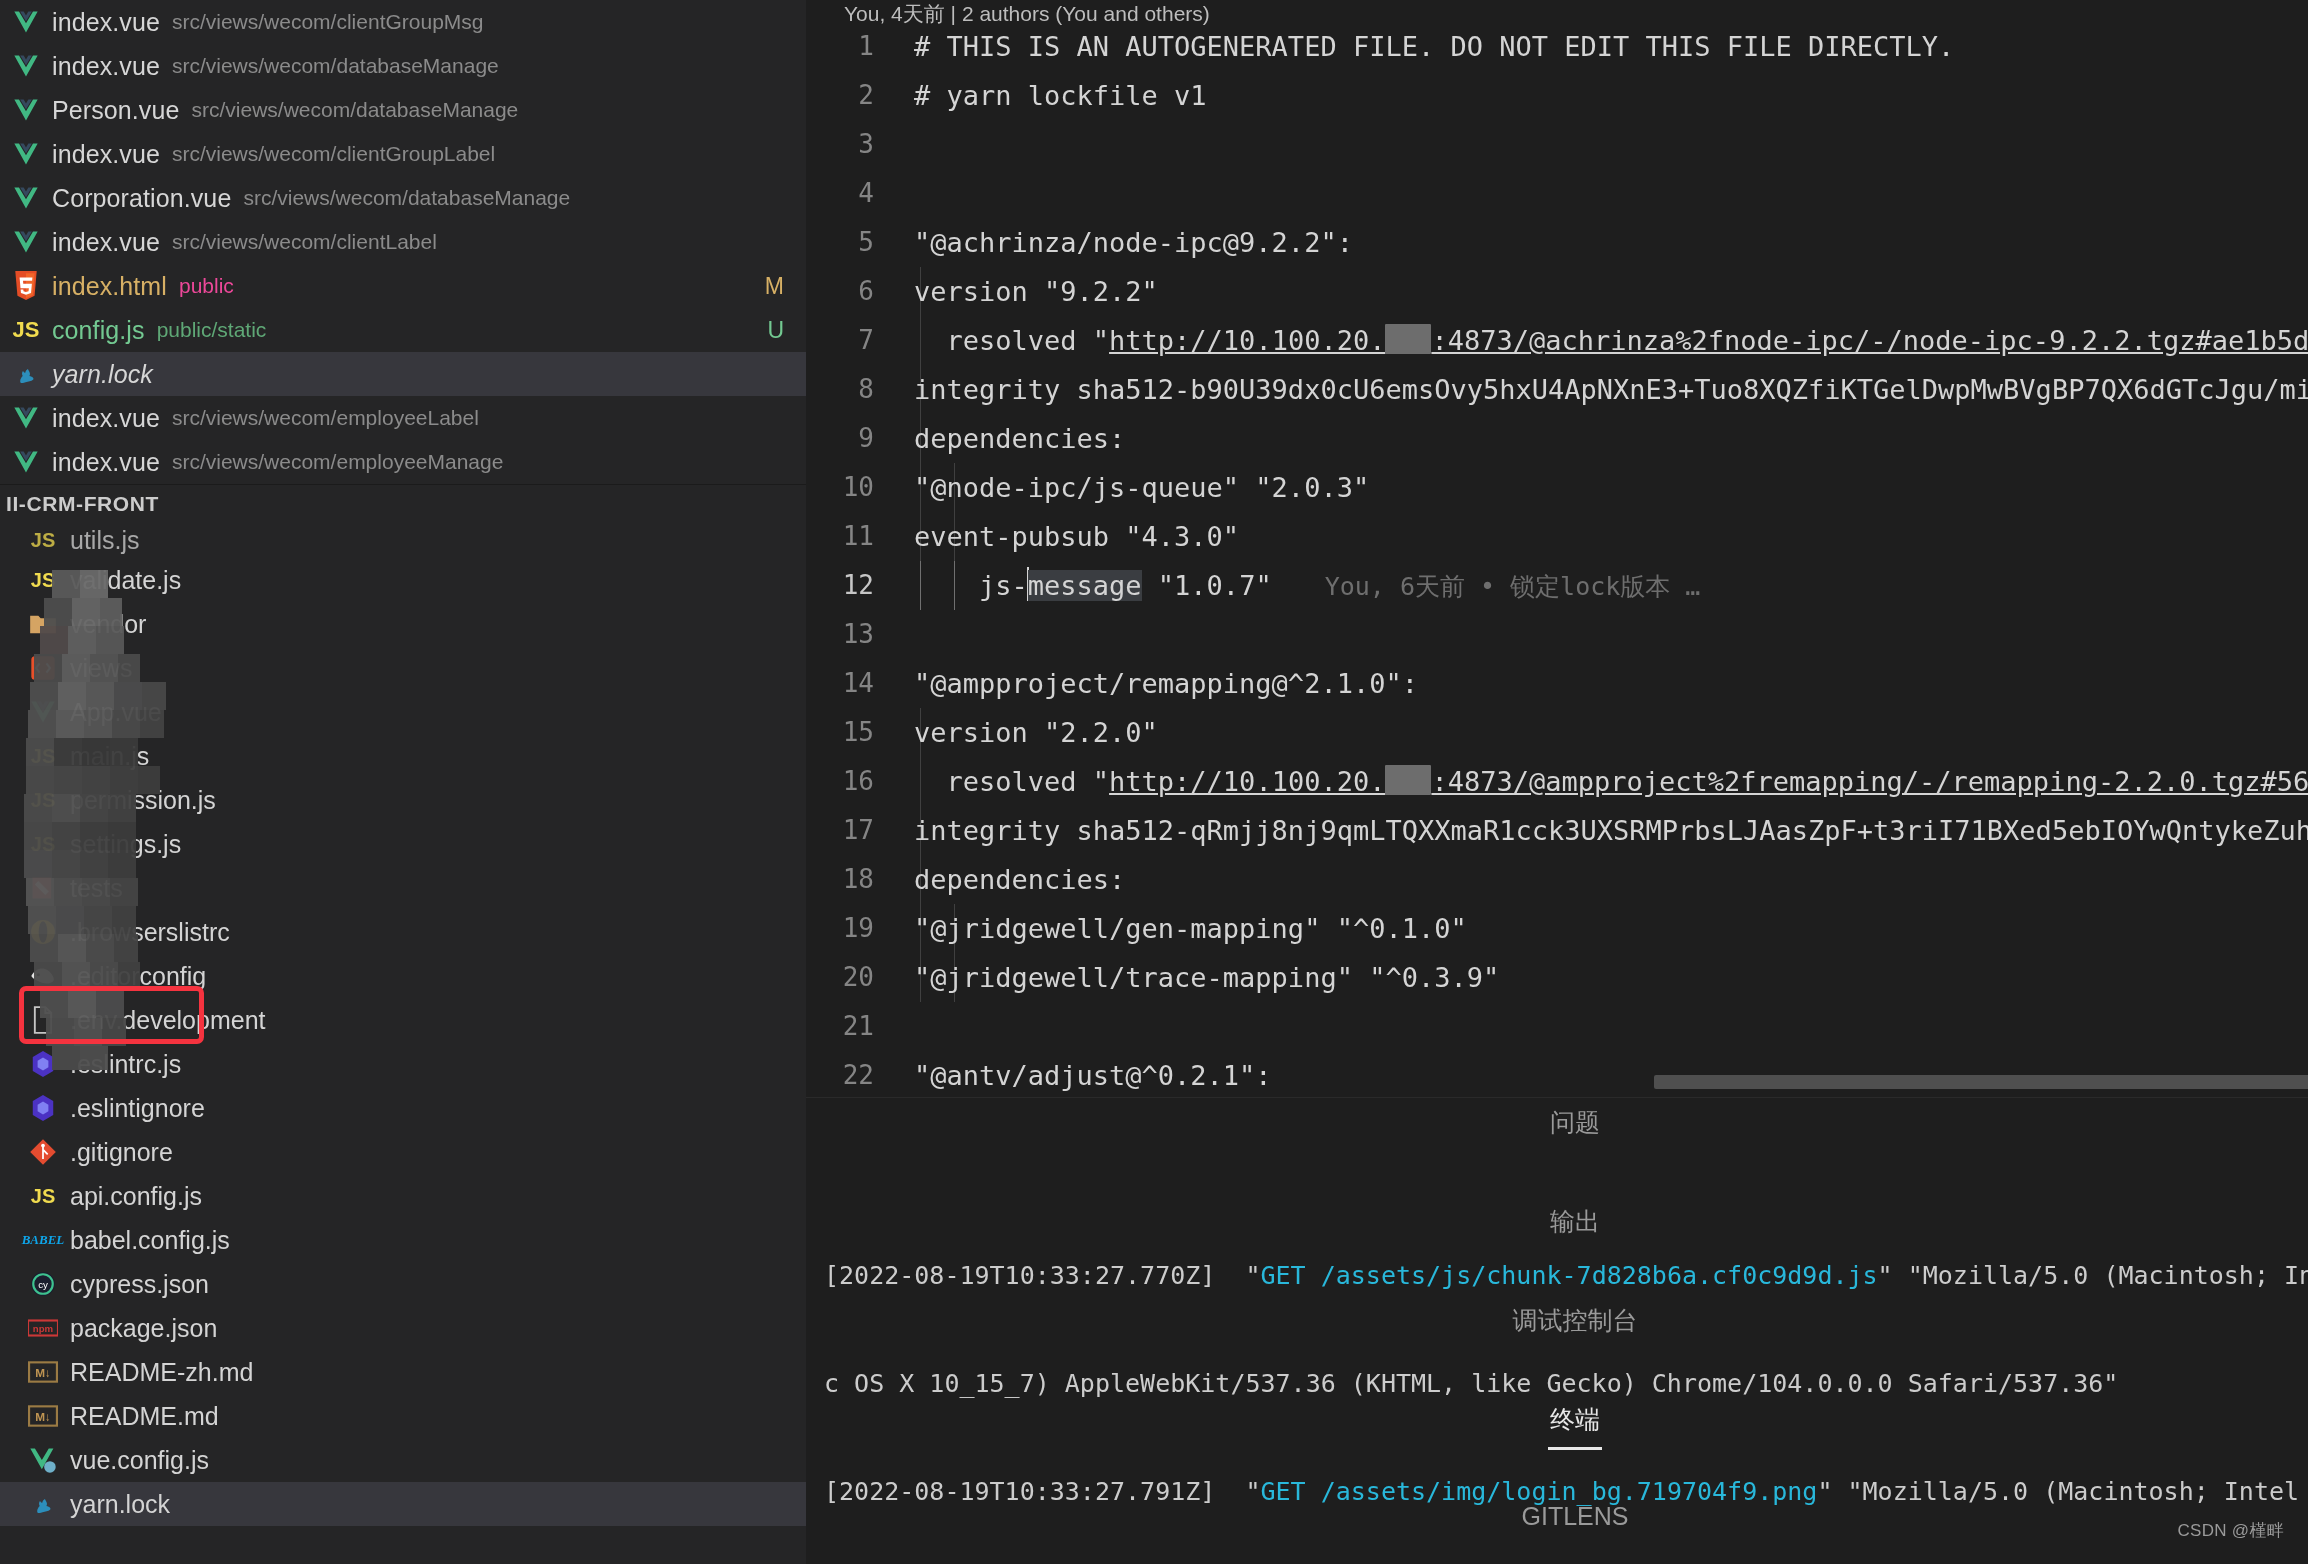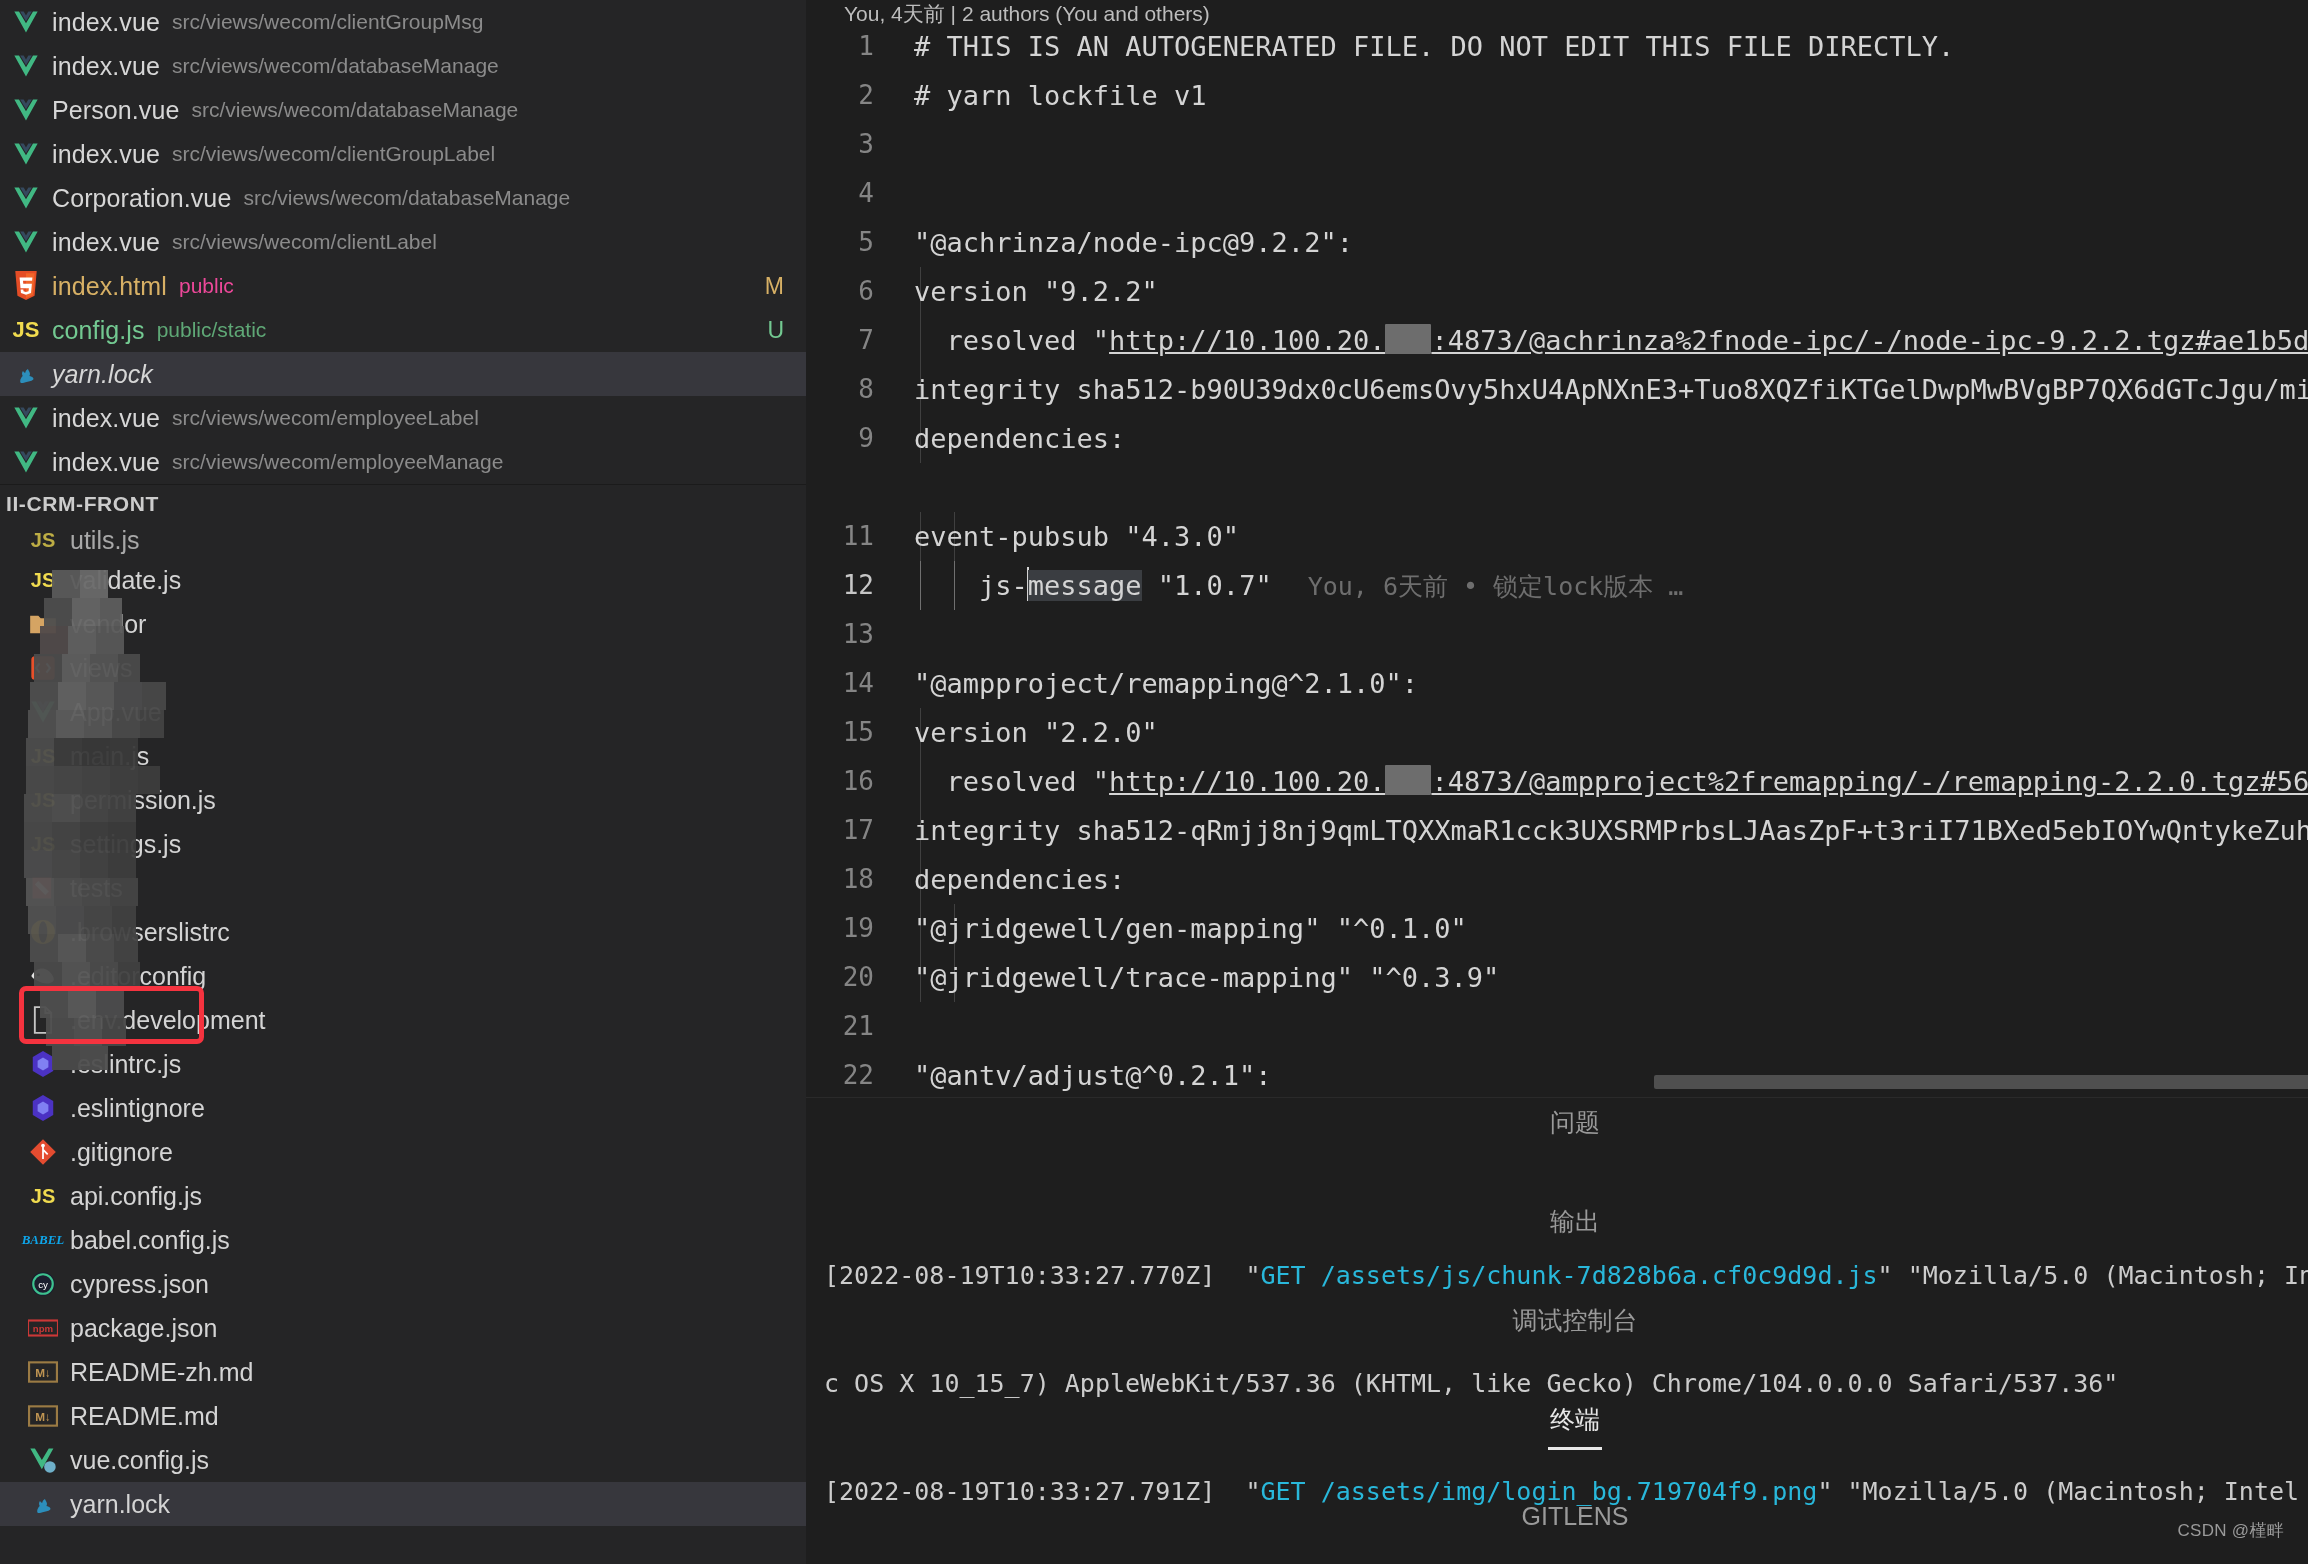--- a/index.html
+++ b/index.html
@@ -95,21 +95,21 @@
   .ind-guide.g1 { left: 114px; }
   .ind-guide.g2 { left: 148px; }
   .ind-guide.active { background:#707070; }
   .url { text-decoration: underline; text-decoration-color:#d4d4d4; }
   .sel-word { background:#3a3d41; }
   .cursor {
     display:inline-block; width:2px; height:34px; background:#d4d4d4;
     vertical-align:-6px; margin:0 -1px;
   }
   .blame-inline {
-    color:#6e6e6e; font-size: 25px; margin-left: 36px;
+    color:#6e6e6e; font-size: 25px; margin-left: 53px;
     font-family:"DejaVu Sans Mono","Liberation Mono", monospace;
   }
   .redact {
     display:inline-block; width: 46px; height: 30px; background:#6d6d6d;
     vertical-align:-4px; border-radius:1px;
   }
   #hscroll {
     position:absolute; left: 0; bottom: 8px; height: 14px; width: 100%;
   }
   #hscroll .thumb { position:absolute; left: 848px; top:0; width: 672px; height: 14px;
@@ -574,20 +574,26 @@
       <div class="code-line" style="top:365px;position:absolute;left:0;right:0">
         <span class="ln">8</span>
         <span class="ind-guide g1"></span>
         <span class="ctext">  integrity sha512-b90U39dx0cU6emsOvy5hxU4ApNXnE3+Tuo8XQZfiKTGelDwpMwBVgBP7QX6dGTcJgu/miyJuNJ</span>
       </div>
       <div class="code-line" style="top:414px;position:absolute;left:0;right:0">
         <span class="ln">9</span>
         <span class="ind-guide g1"></span>
         <span class="ctext">  dependencies:</span>
       </div>
+      <div class="code-line" style="top:463px;position:absolute;left:0;right:0">
+        <span class="ln">10</span>
+        <span class="ind-guide g1"></span>
+        <span class="ind-guide g2"></span>
+        <span class="ctext">    "@node-ipc/js-queue" "2.0.3"</span>
+      </div>
       <div class="code-line" style="top:512px;position:absolute;left:0;right:0">
         <span class="ln">11</span>
         <span class="ind-guide g1"></span>
         <span class="ind-guide g2"></span>
         <span class="ctext">    event-pubsub "4.3.0"</span>
       </div>
 
       <div class="code-line" style="top:561px;position:absolute;left:0;right:0">
         <span class="ln active">12</span>
         <span class="ind-guide g1 active"></span>

